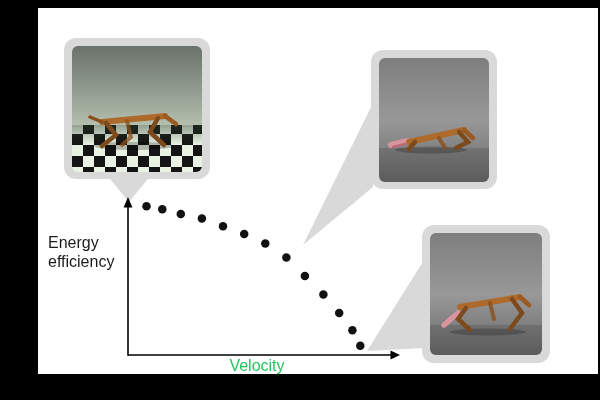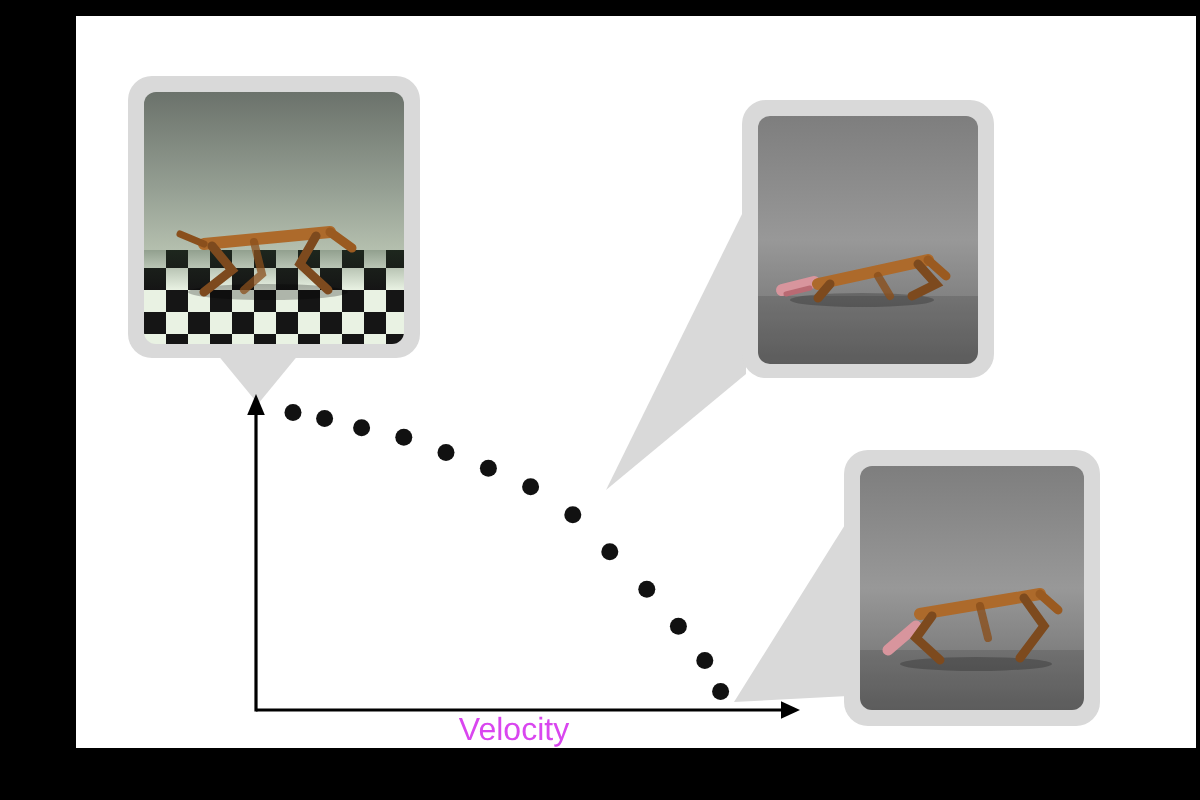--- a/index.html
+++ b/index.html
@@ -6,21 +6,21 @@
   body{font-family:"Liberation Sans",sans-serif;}
   .stage{position:relative;width:600px;height:400px;background:#000;overflow:hidden;}
   .canvas{position:absolute;left:38px;top:8px;width:560px;height:366px;background:#fff;}
   .overlay{position:absolute;left:0;top:0;}
   .thumb{position:absolute;border-radius:6px;overflow:hidden;line-height:0;}
   .thumb-tl{left:72px;top:46px;width:130px;height:126px;}
   .thumb-tr{left:379px;top:58px;width:110px;height:124px;}
   .thumb-br{left:430px;top:233px;width:112px;height:122px;}
   .label-y{position:absolute;left:48px;top:234px;font-size:16px;color:#1c1c1c;line-height:1.18;}
   .label-y span{display:block;}
-  .label-x{position:absolute;left:196px;top:357px;width:122px;text-align:center;font-size:16px;color:#d946ef;}
+  .label-x{position:absolute;left:196px;top:357px;width:122px;text-align:center;font-size:16px;color:#22c55e;}
 </style>
 </head>
 <body>
 
 <div class="stage">
   <div class="canvas"></div>
 
   <svg class="overlay" width="600" height="400" viewBox="0 0 600 400">
 
     <g>
@@ -133,14 +133,18 @@
         <path d="M14 92 L28 80" stroke="#d8959d" stroke-width="5.5"></path>
         <path d="M30 74 L90 64" stroke="#ad6a2b" stroke-width="6"></path>
         <path d="M90 64 L99 72" stroke="#9a5a20" stroke-width="4.5"></path>
         <path d="M36 75 L28 86 L40 97" stroke="#7d4a1e" stroke-width="4.5"></path>
         <path d="M60 70 L64 86" stroke="#8a4f1c" stroke-width="4" opacity="0.8"></path>
         <path d="M82 66 L92 80 L80 96" stroke="#7d4a1e" stroke-width="4.5"></path>
       </g>
     </svg>
   </div>
 
+  <div class="label-y">
+    <span>Energy</span>
+    <span>efficiency</span>
+  </div>
   <div class="label-x">Velocity</div>
 </div>
 
 </body></html>

